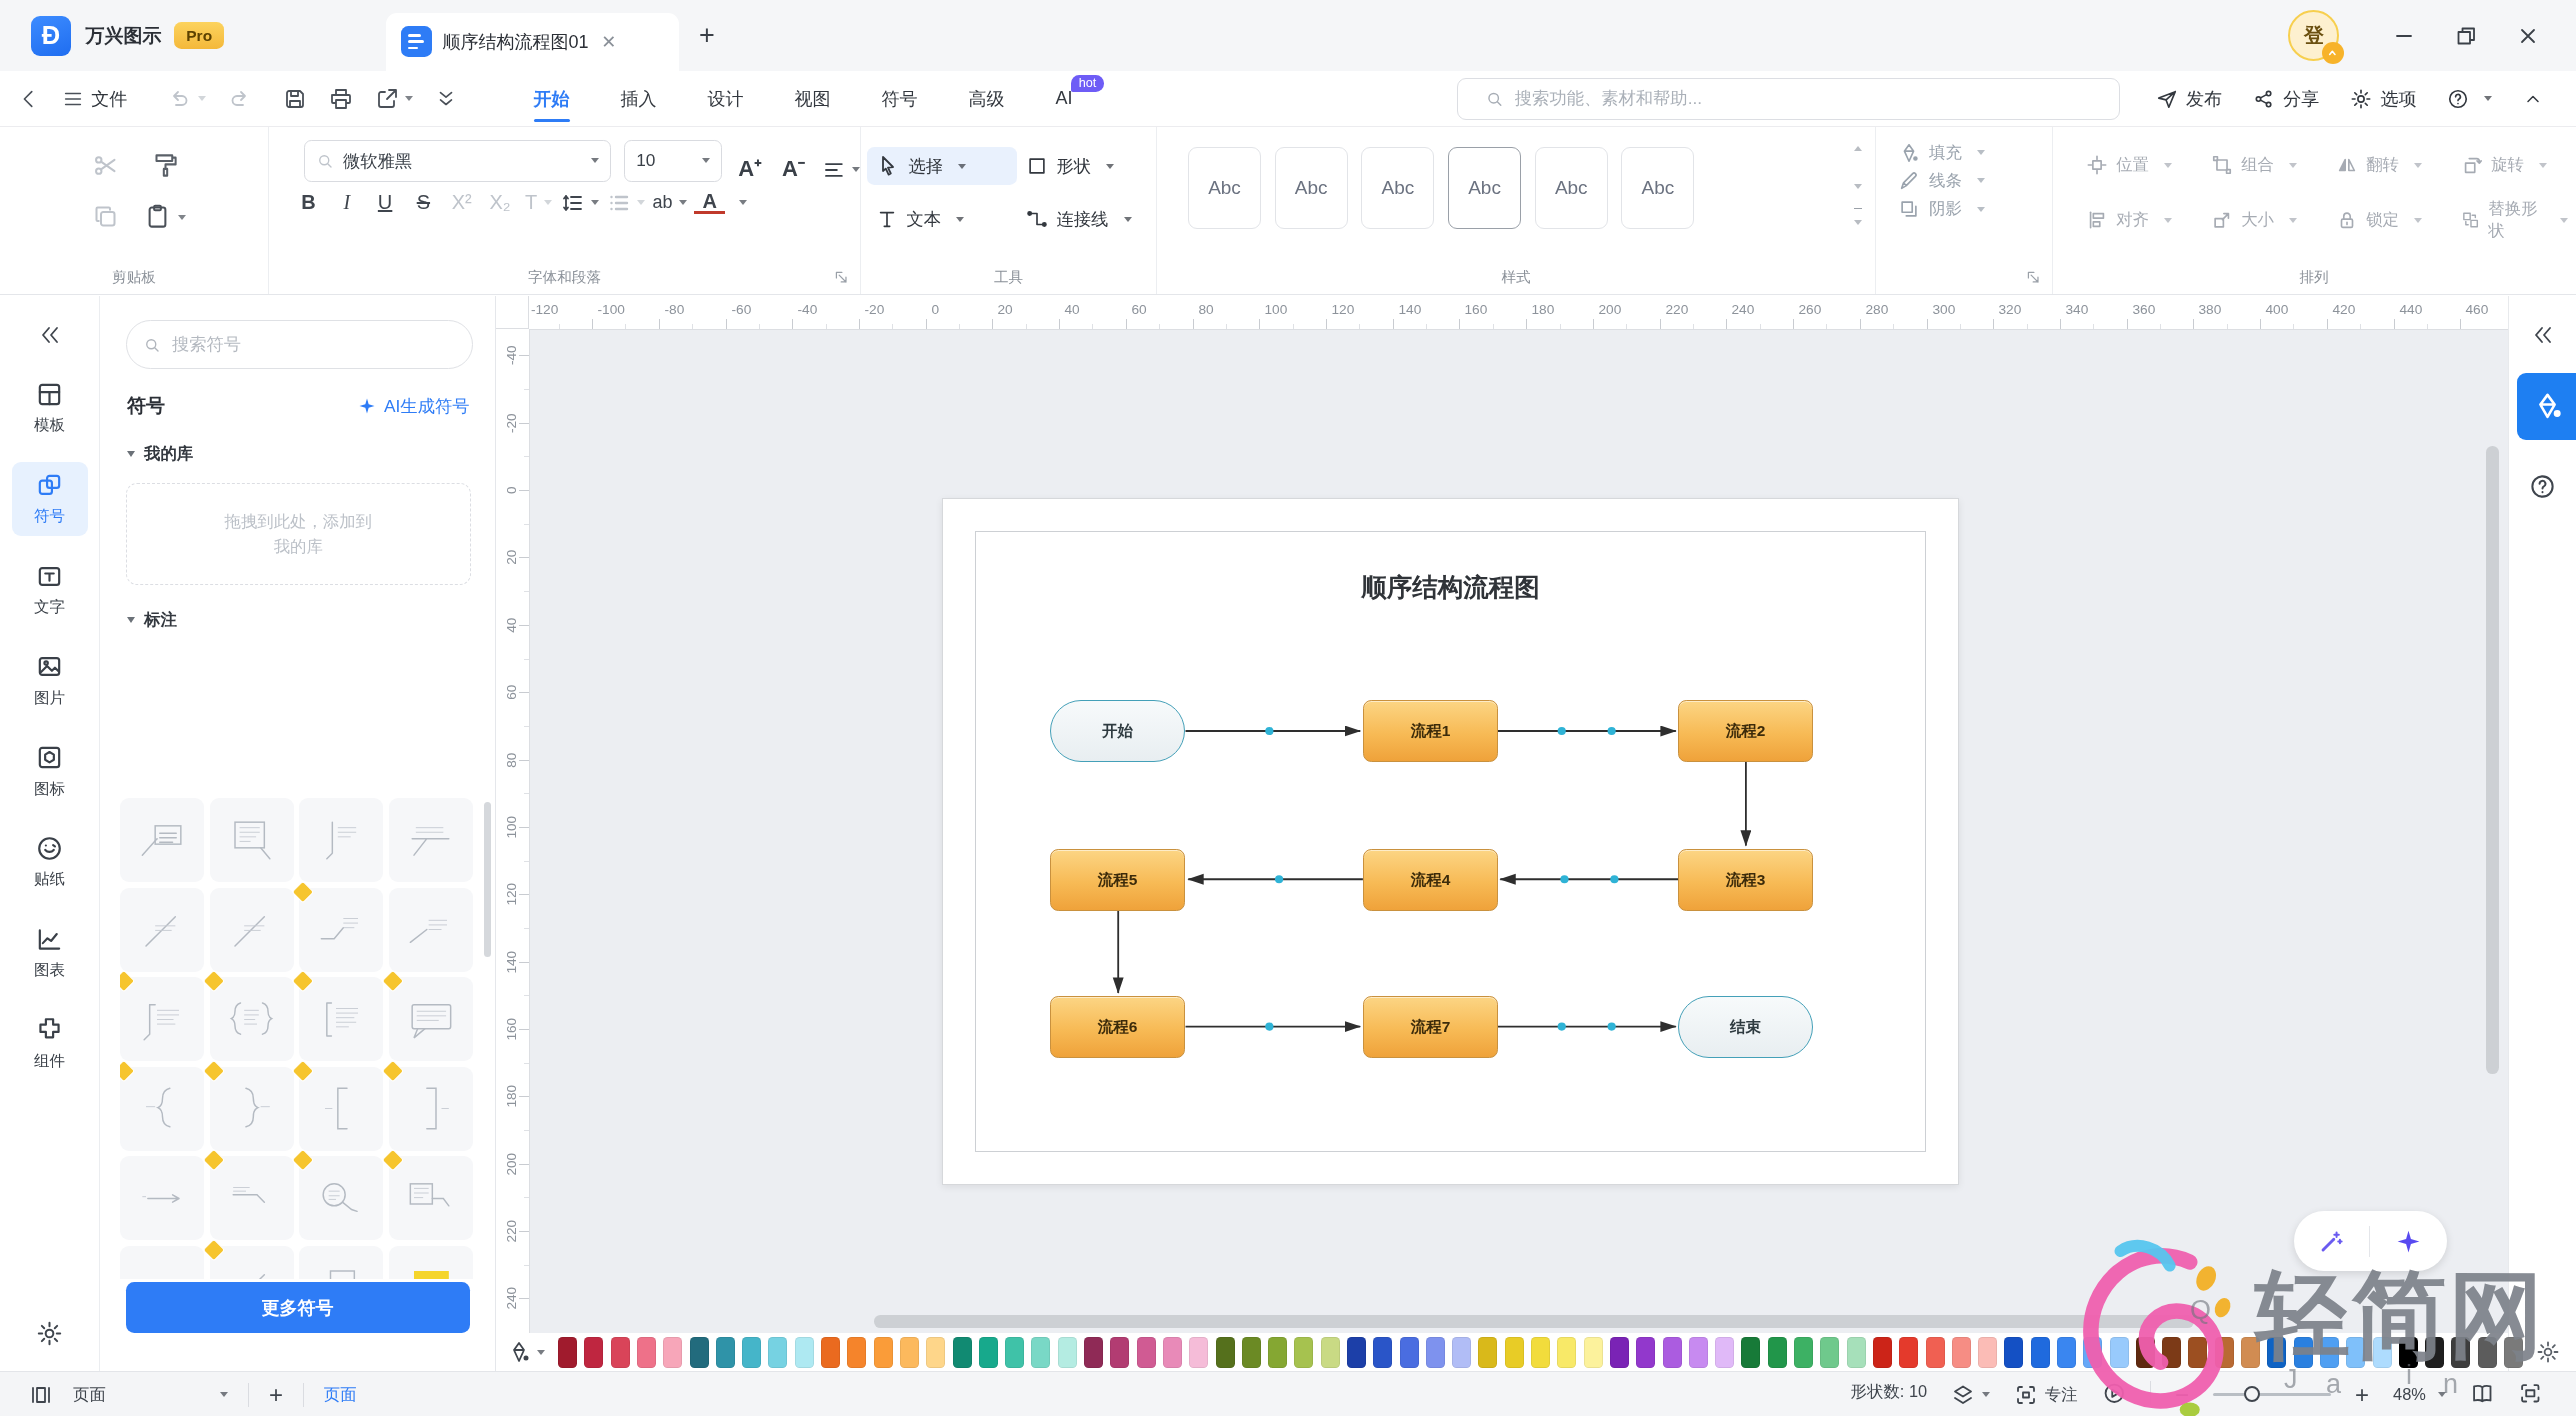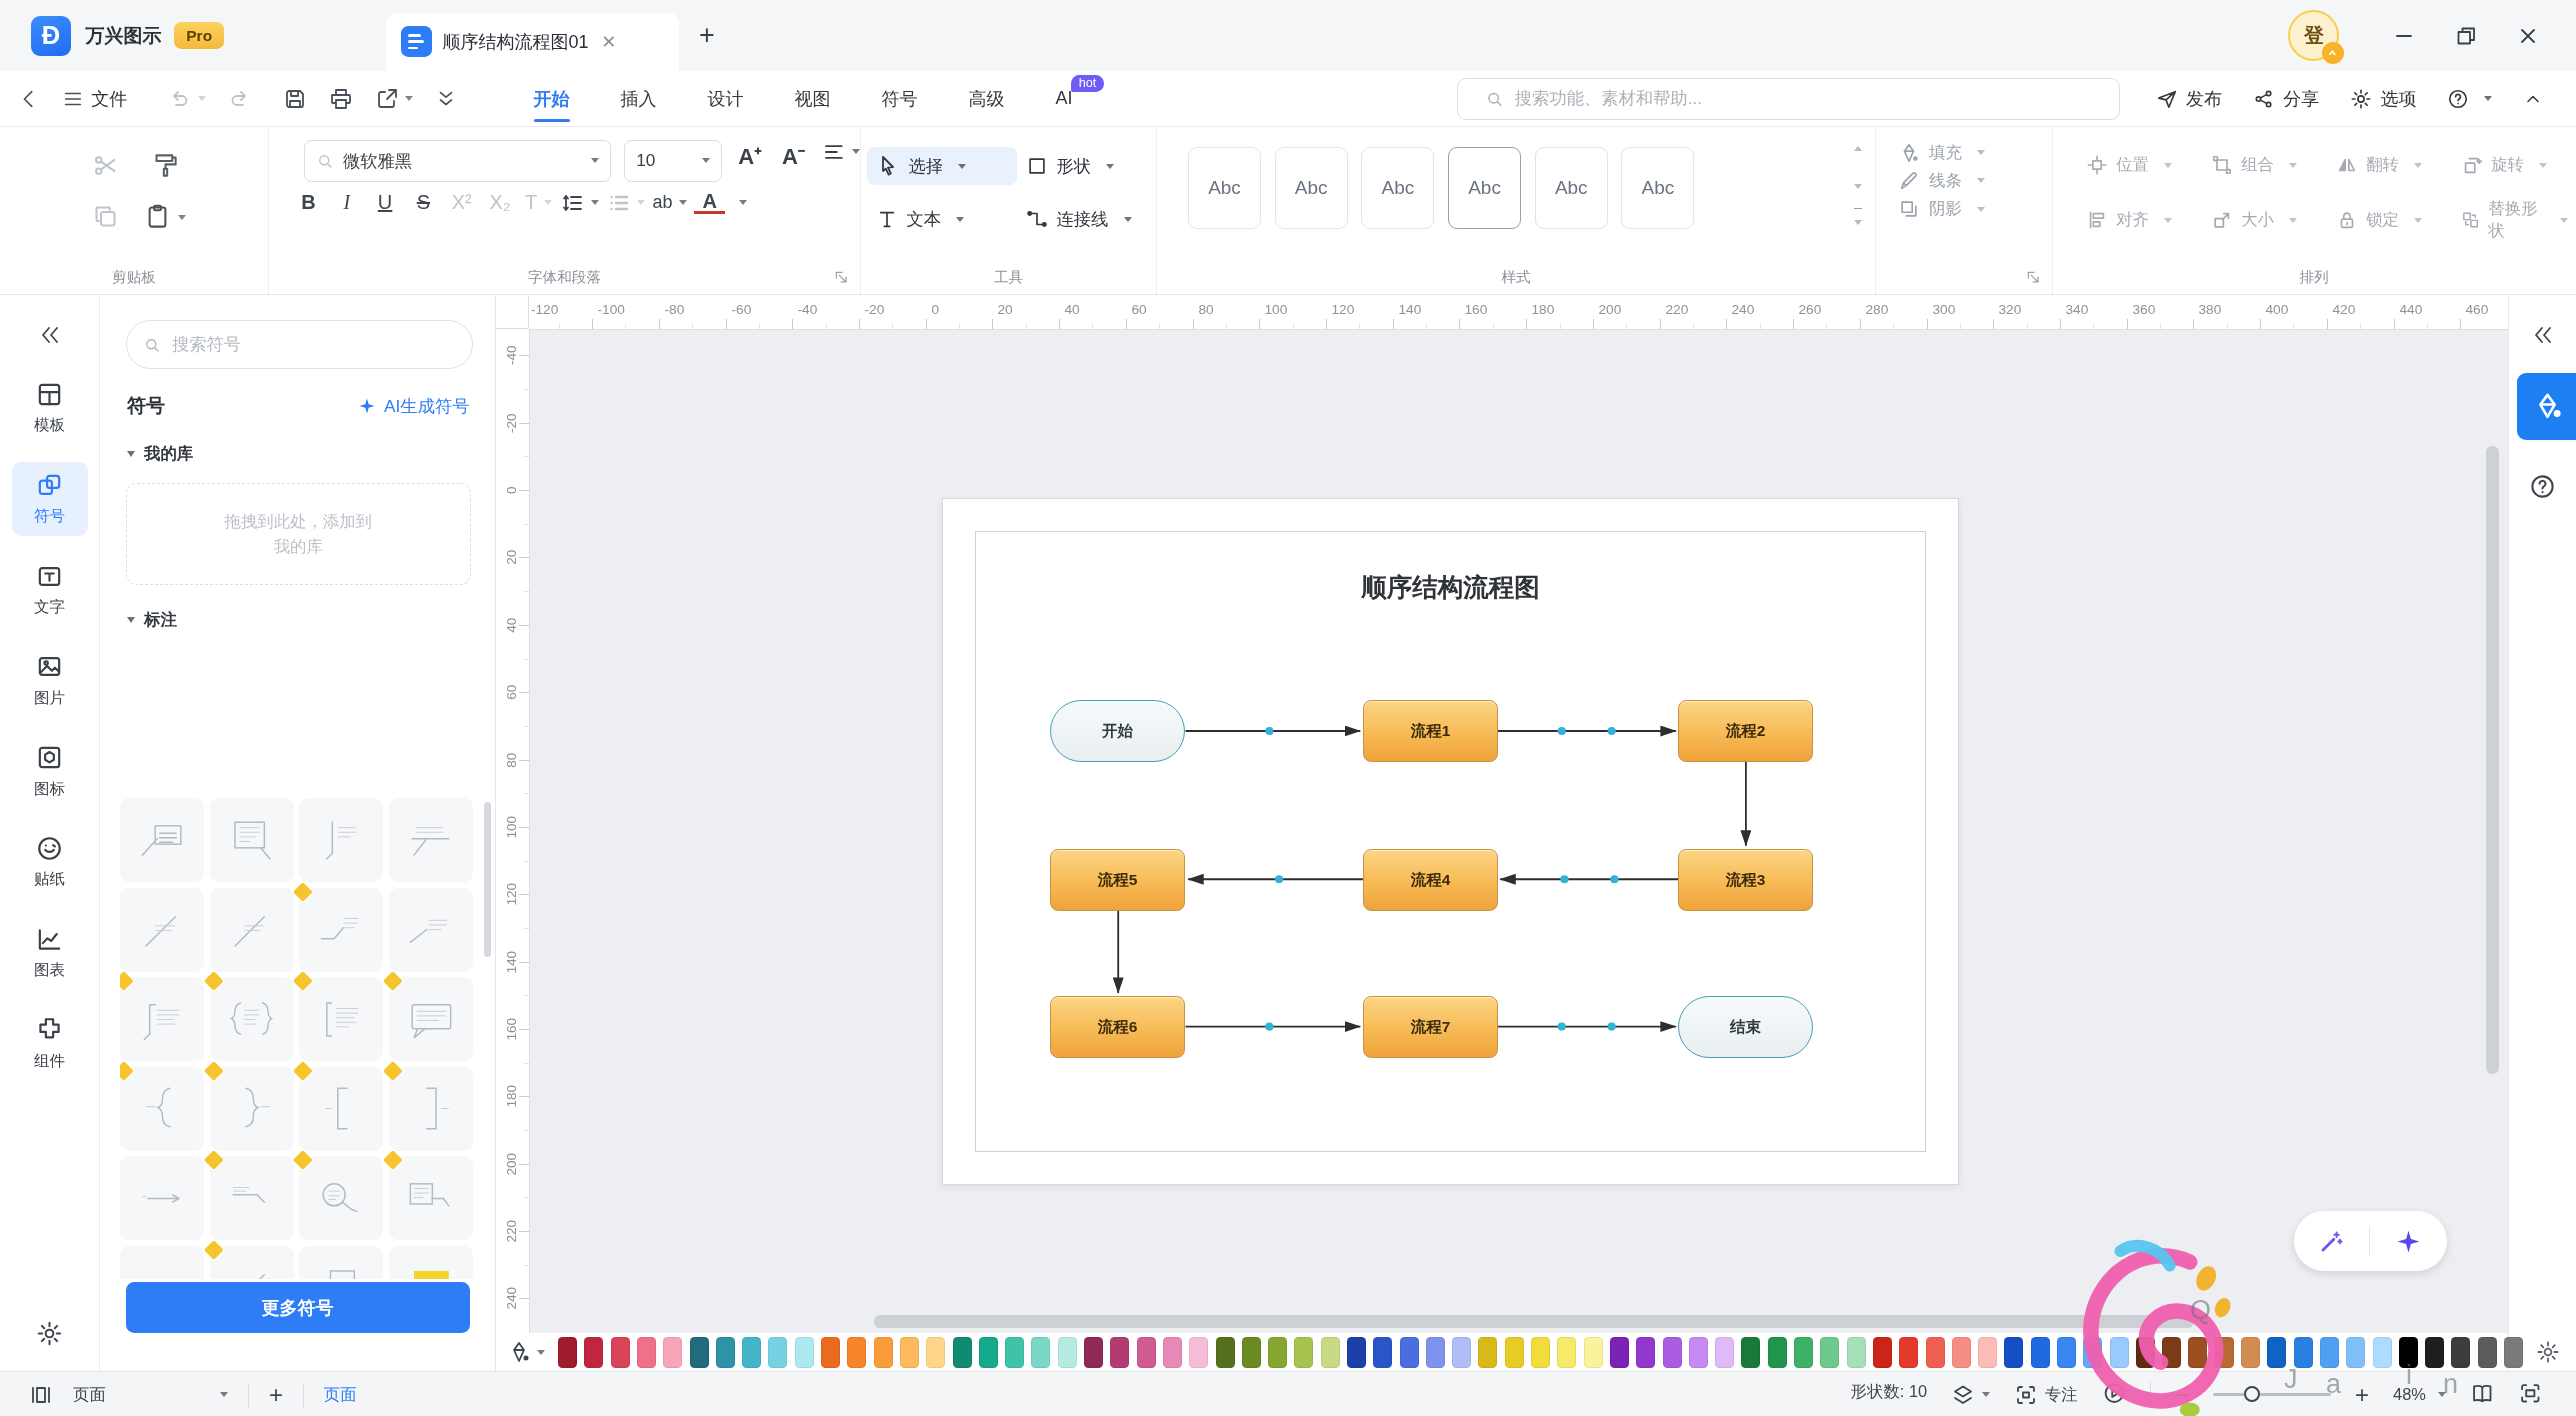--- a/index.html
+++ b/index.html
@@ -37,21 +37,21 @@
   #menu-right{display:flex;align-items:center;gap:31px;padding:0 33px 0 36px;color:#33383f;}
   #menu-right .mr{display:flex;align-items:center;gap:8.2px;font-size:18px;}
   
   #ribbon{position:absolute;left:0;top:127px;width:100%;height:168px;background:#fff;border-bottom:0.9px solid #e4e6ea;box-sizing:border-box;display:flex;}
   .rgroup{position:relative;height:100%;box-sizing:border-box;border-right:0.9px solid #eceef1;}
   .rlabel{position:absolute;bottom:7.3px;left:0;width:100%;text-align:center;font-size:14.6px;color:#8a9098;}
   .launcher{position:absolute;bottom:9px;right:11px;color:#9aa0a8;}
   
   .clip-grid{display:grid;grid-template-columns:55px 64px;grid-template-rows:51px 51px;justify-content:center;align-items:center;justify-items:center;margin-top:12.7px;margin-left:7.3px;}
   
-  .fg-row1{display:flex;align-items:flex-start;gap:12.7px;margin:12.7px 0 9px 27px;padding-left:8px;}
+  .fg-row1{display:flex;align-items:flex-end;gap:12.7px;margin:12.7px 0 9px 27px;padding-left:8px;}
   .combo{border:0.9px solid #d9dbe0;border-radius:7.3px;height:42px;display:flex;align-items:center;padding:0 11px;box-sizing:border-box;font-size:17.3px;color:#3a4048;}
   .fg-row2{display:flex;align-items:center;gap:7.3px;margin-left:24px;font-size:20px;color:#3f454d;}
   .fbtn{min-width:31px;text-align:center;display:inline-flex;align-items:center;justify-content:center;}
   
   .tool-grid{display:grid;grid-template-columns:150px 150px;grid-template-rows:53px 53px;margin:12.7px 0 0 5.5px;align-items:center;}
   .toolbtn{display:flex;align-items:center;gap:9px;font-size:17.3px;color:#33383f;padding:7.3px 9px;border-radius:7.3px;}
   .toolbtn.sel{background:#e9f1fd;}
   
   #style-cards{display:flex;gap:13.7px;margin:20px 0 0 31px;}
   .stylecard{width:71px;height:80px;border:0.9px solid #e2e4e8;border-radius:9px;display:flex;align-items:center;justify-content:center;font-size:19px;color:#6b7280;background:#fff;}
@@ -1334,20 +1334,21 @@
   </div>
 
   <div id="watermark">
     <svg width="196" height="186" viewBox="0 0 215 204">
       <path d="M150 34 C 90 8 36 62 42 118 C 47 168 100 198 141 182 C 174 169 188 134 172 108 C 158 86 128 81 111 98 C 97 112 101 136 118 144" stroke="#ef5fae" stroke-width="17" fill="none" stroke-linecap="round" opacity="0.95"></path>
       <path d="M128 38 C 118 18 92 10 74 22" stroke="#56c5ee" stroke-width="13" fill="none" stroke-linecap="round" opacity="0.95"></path>
       <ellipse cx="168" cy="52" rx="10" ry="14" fill="#f2b330" transform="rotate(25 168 52)"></ellipse>
       <ellipse cx="186" cy="84" rx="8" ry="11" fill="#f2b330" transform="rotate(25 186 84)"></ellipse>
       <ellipse cx="150" cy="196" rx="11" ry="8" fill="#a9cc3f"></ellipse>
     </svg>
+    <div id="wmtext">轻简网</div>
     <span class="wml" style="left:137px;top:64px">Q</span>
     <span class="wml" style="left:231px;top:133px">J</span>
     <span class="wml" style="left:273px;top:138px">a</span>
     <span class="wml" style="left:353px;top:129px">i</span>
     <span class="wml" style="left:390px;top:138px">n</span>
   </div>
 
 </div>
 
 

